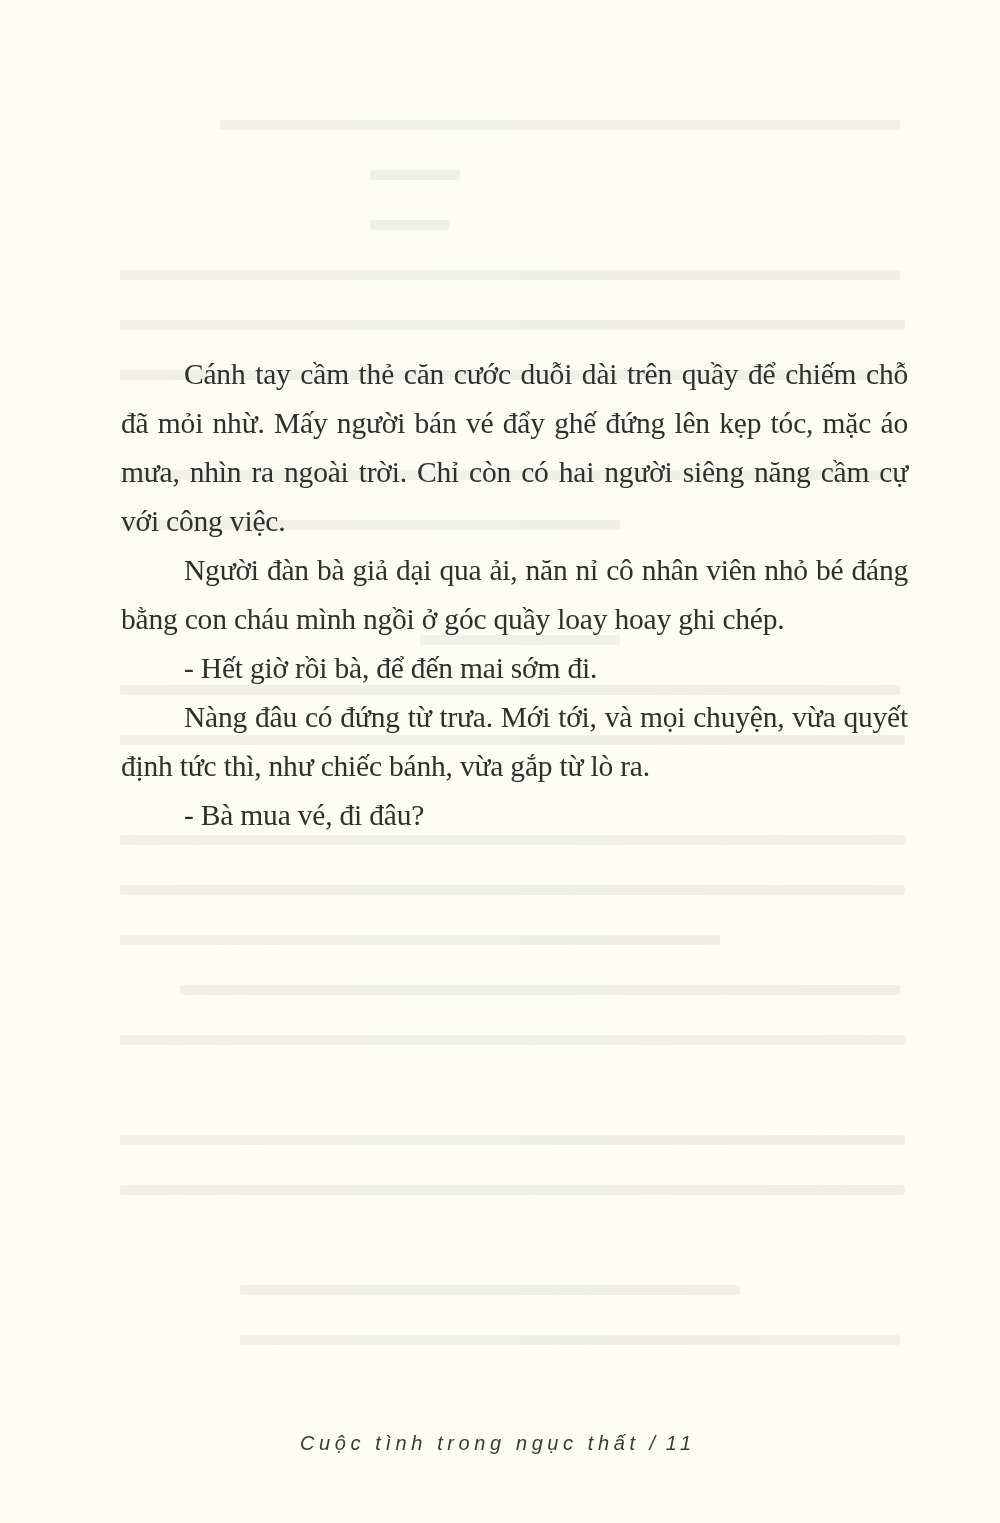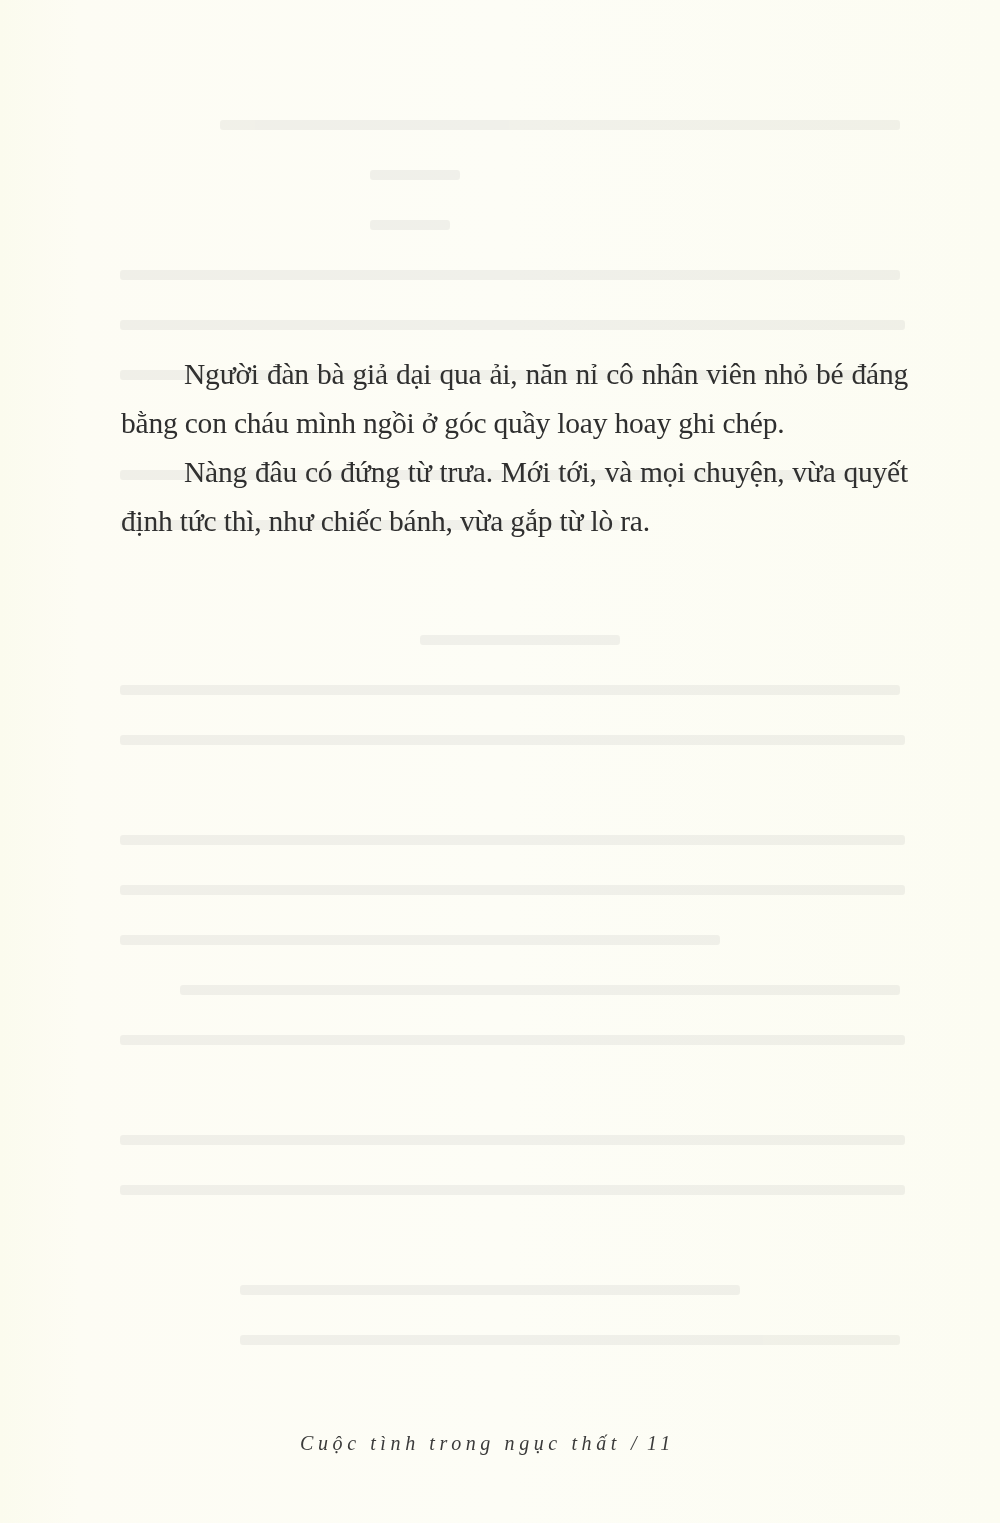--- a/index.html
+++ b/index.html
@@ -51,21 +51,21 @@
       margin: 0;
       text-indent: 63px;
       text-align: justify;
       text-align-last: left;
     }
     .footer {
       position: absolute;
       left: 300px;
       top: 1432px;
       width: 440px;
-      font-family: Liberation Serif, serif;
+      font-family: Liberation Sans, sans-serif;
       font-style: italic;
       font-size: 20px;
       letter-spacing: 4.6px;
       color: #3a3a3a;
       white-space: nowrap;
     }
     .footer .sep {
       margin: 0 6px 0 10px;
     }
   </style>
@@ -91,21 +91,24 @@
     <div style="left:0px; top:820px; width:600px;"></div>
     <div style="left:60px; top:870px; width:720px;"></div>
     <div style="left:0px; top:920px; width:785px;"></div>
     <div style="left:0px; top:1020px; width:785px;"></div>
     <div style="left:0px; top:1070px; width:785px;"></div>
     <div style="left:120px; top:1170px; width:500px;"></div>
     <div style="left:120px; top:1220px; width:660px;"></div>
   </div>
 
   <div class="text-block">
+    <p>Cánh tay cầm thẻ căn cước duỗi dài trên quầy để chiếm chỗ đã mỏi nhừ. Mấy người bán vé đẩy ghế đứng lên kẹp tóc, mặc áo mưa, nhìn ra ngoài trời. Chỉ còn có hai người siêng năng cầm cự với công việc.</p>
     <p>Người đàn bà giả dại qua ải, năn nỉ cô nhân viên nhỏ bé đáng bằng con cháu mình ngồi ở góc quầy loay hoay ghi chép.</p>
+    <p>- Hết giờ rồi bà, để đến mai sớm đi.</p>
     <p>Nàng đâu có đứng từ trưa. Mới tới, và mọi chuyện, vừa quyết định tức thì, như chiếc bánh, vừa gắp từ lò ra.</p>
+    <p>- Bà mua vé, đi đâu?</p>
   </div>
 
   <div class="footer">
     <span>Cuộc tình trong ngục thất</span><span class="sep">/</span><span>11</span>
   </div>
 
 </div>
 
 </body></html>

